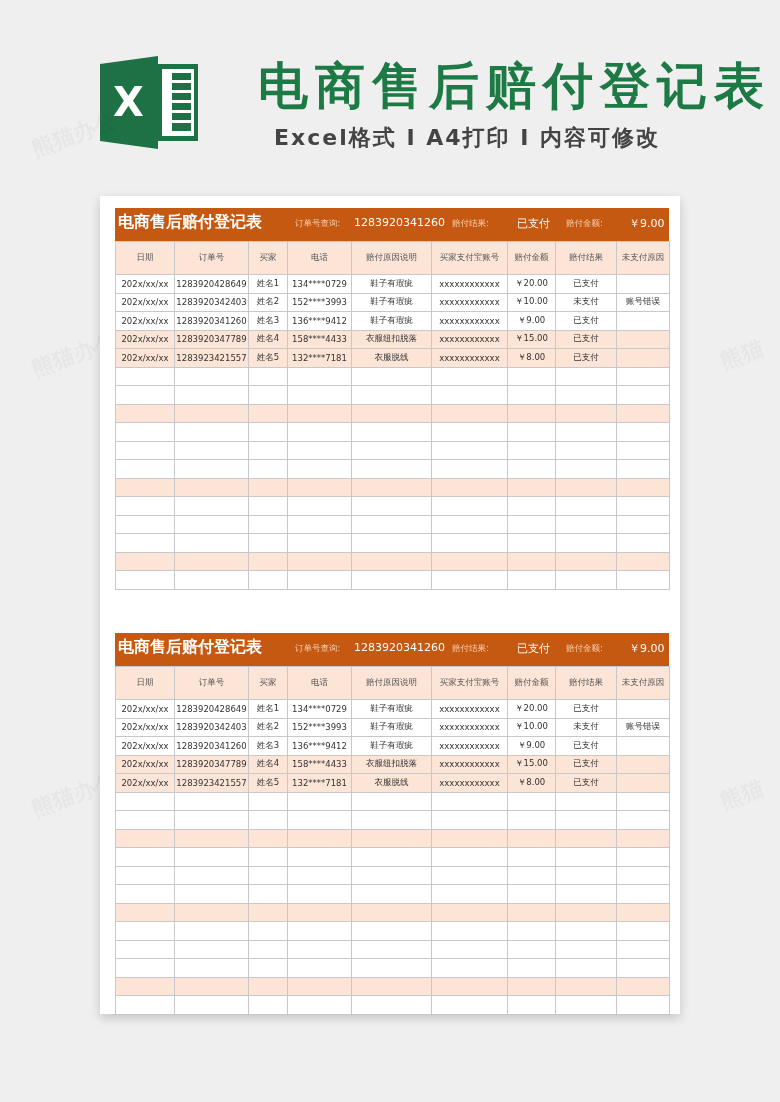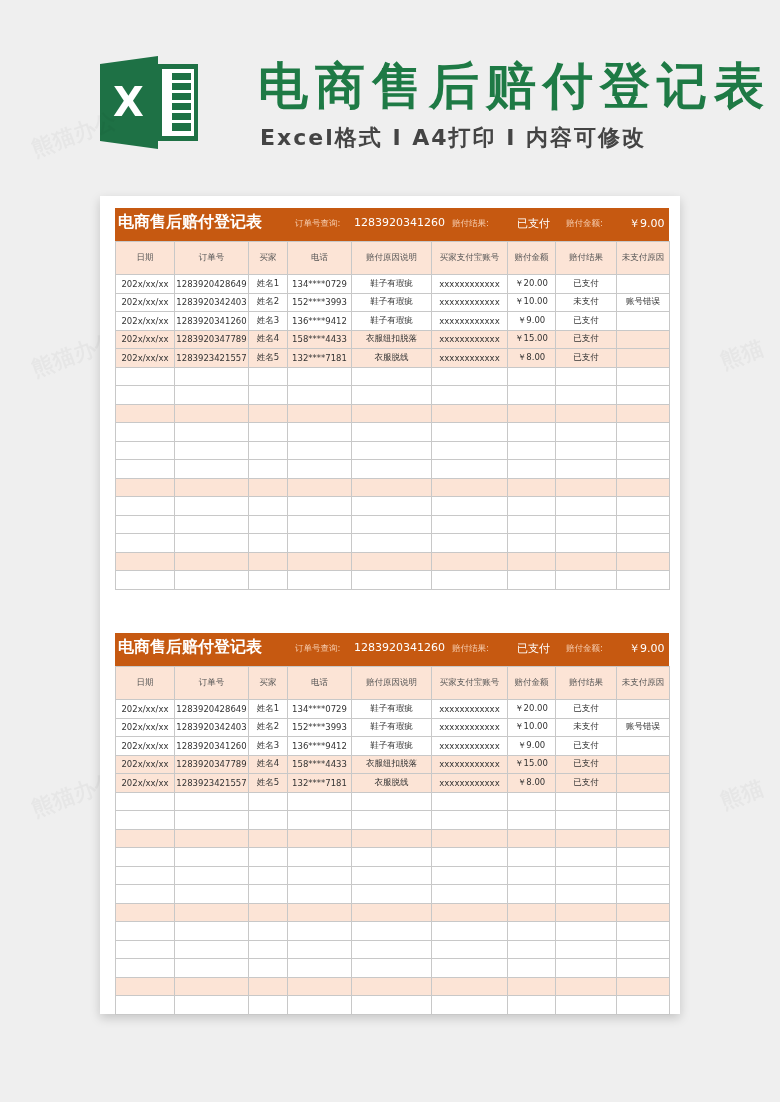--- a/index.html
+++ b/index.html
@@ -11,21 +11,21 @@
       color: #333;
     }
     
     .logo { position: absolute; left: 100px; top: 56px; width: 98px; height: 93px; }
     .main-title {
       position: absolute; left: 258px; top: 58px;
       font-size: 50px; font-weight: bold; color: #1e7a45;
       letter-spacing: 7px; line-height: 56px; white-space: nowrap;
     }
     .sub-title {
-      position: absolute; left: 260px; top: 123px;
+      position: absolute; left: 274px; top: 123px;
       font-size: 22px; font-weight: bold; color: #444;
       letter-spacing: 2px; line-height: 30px; white-space: nowrap;
     }
     
     .paper {
       position: absolute; left: 100px; top: 196px; width: 580px; height: 818px;
       background: #fff;
       box-shadow: 0 4px 10px rgba(0,0,0,0.18);
     }
     .sheet { position: absolute; left: 15px; width: 554px; }

